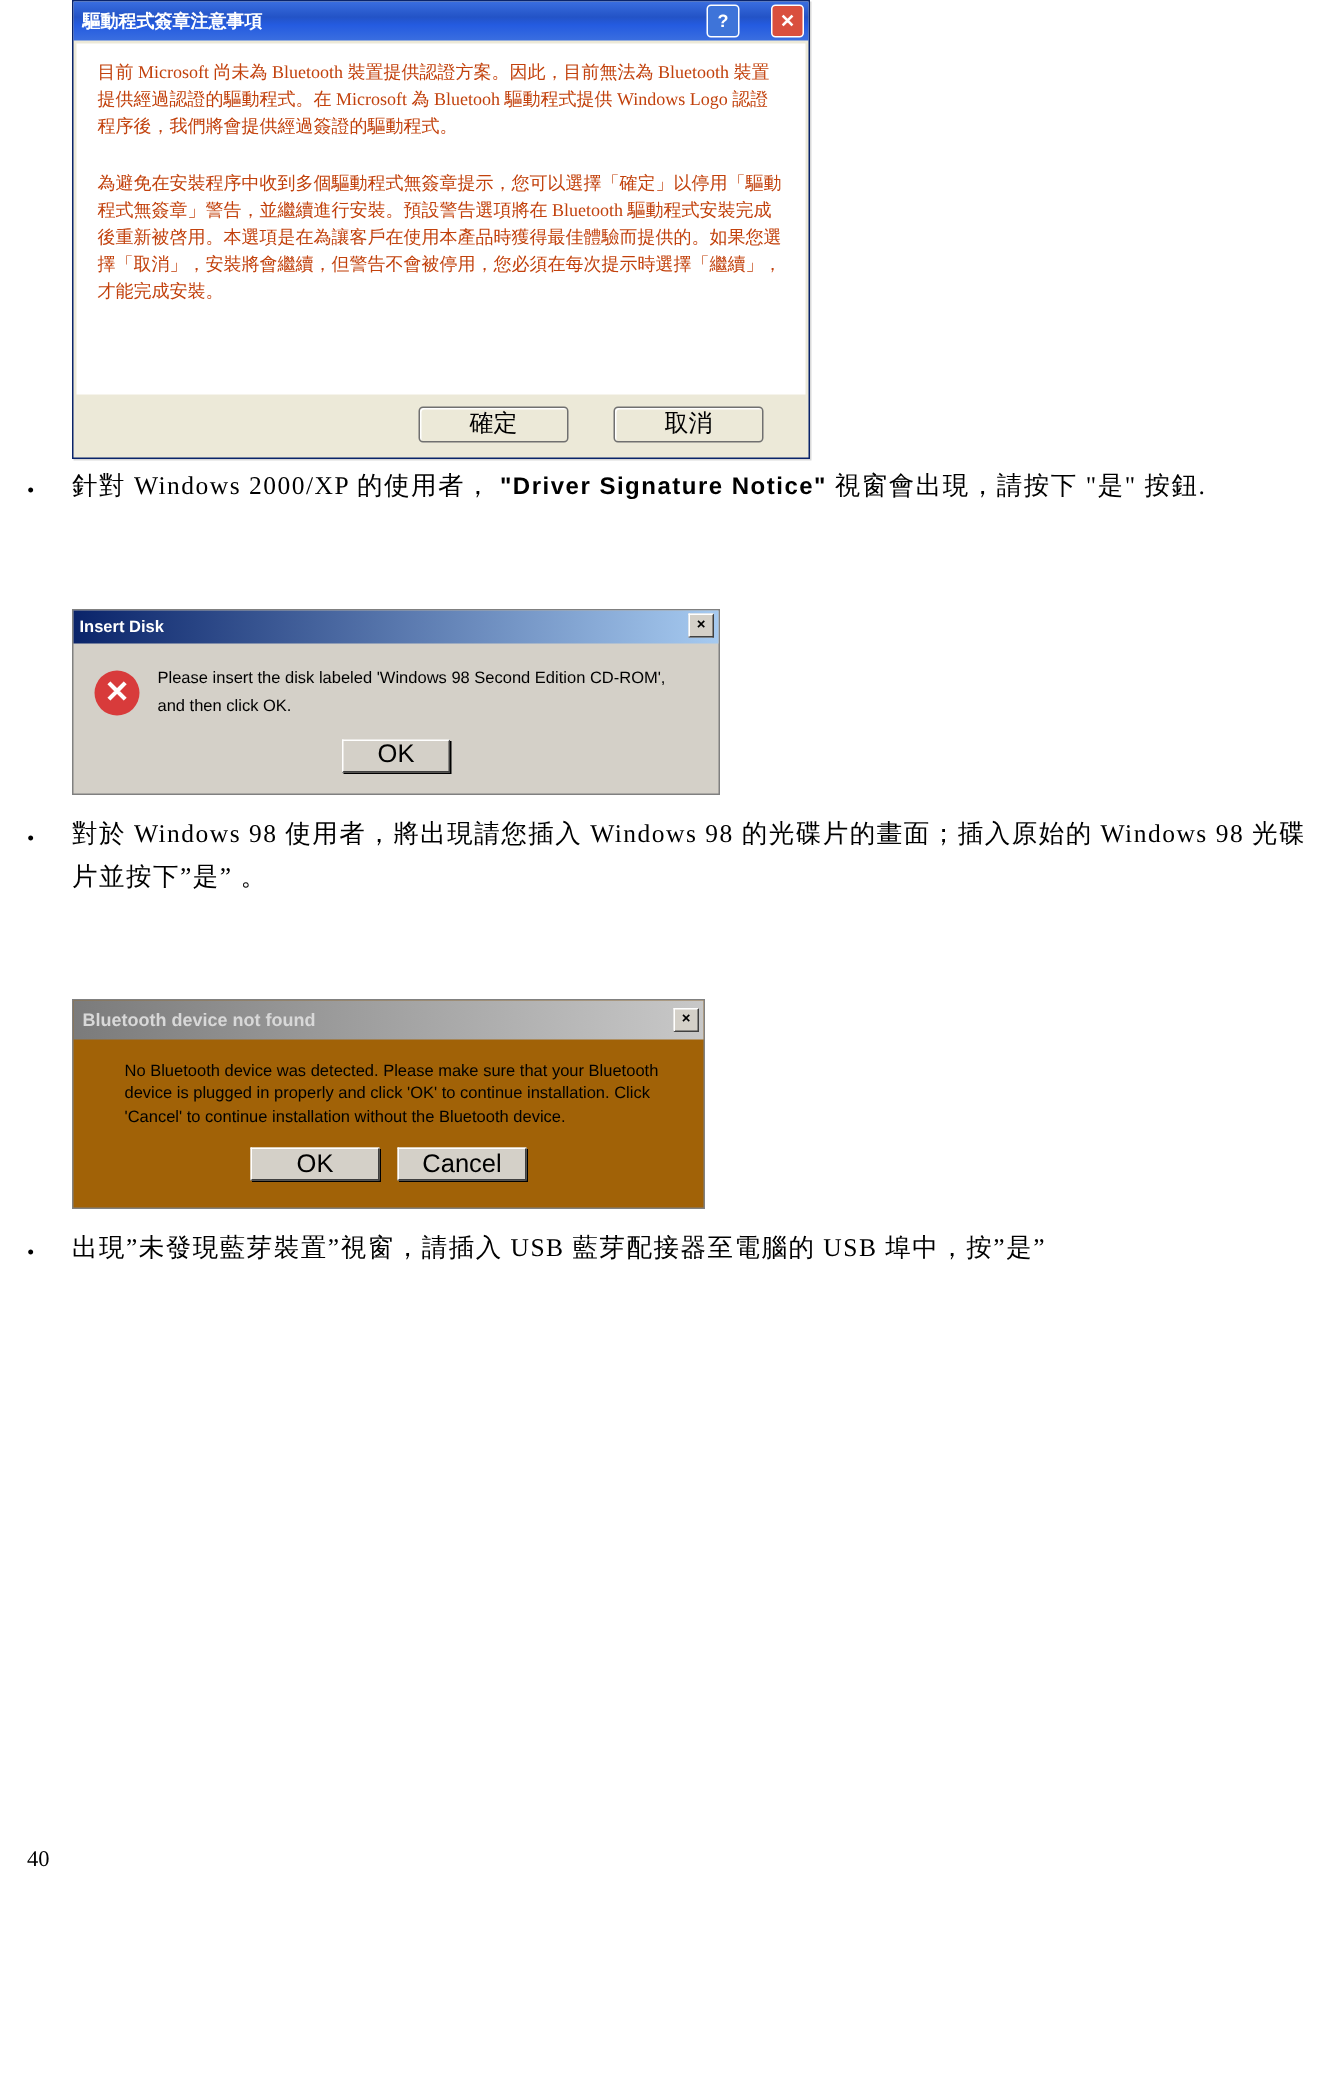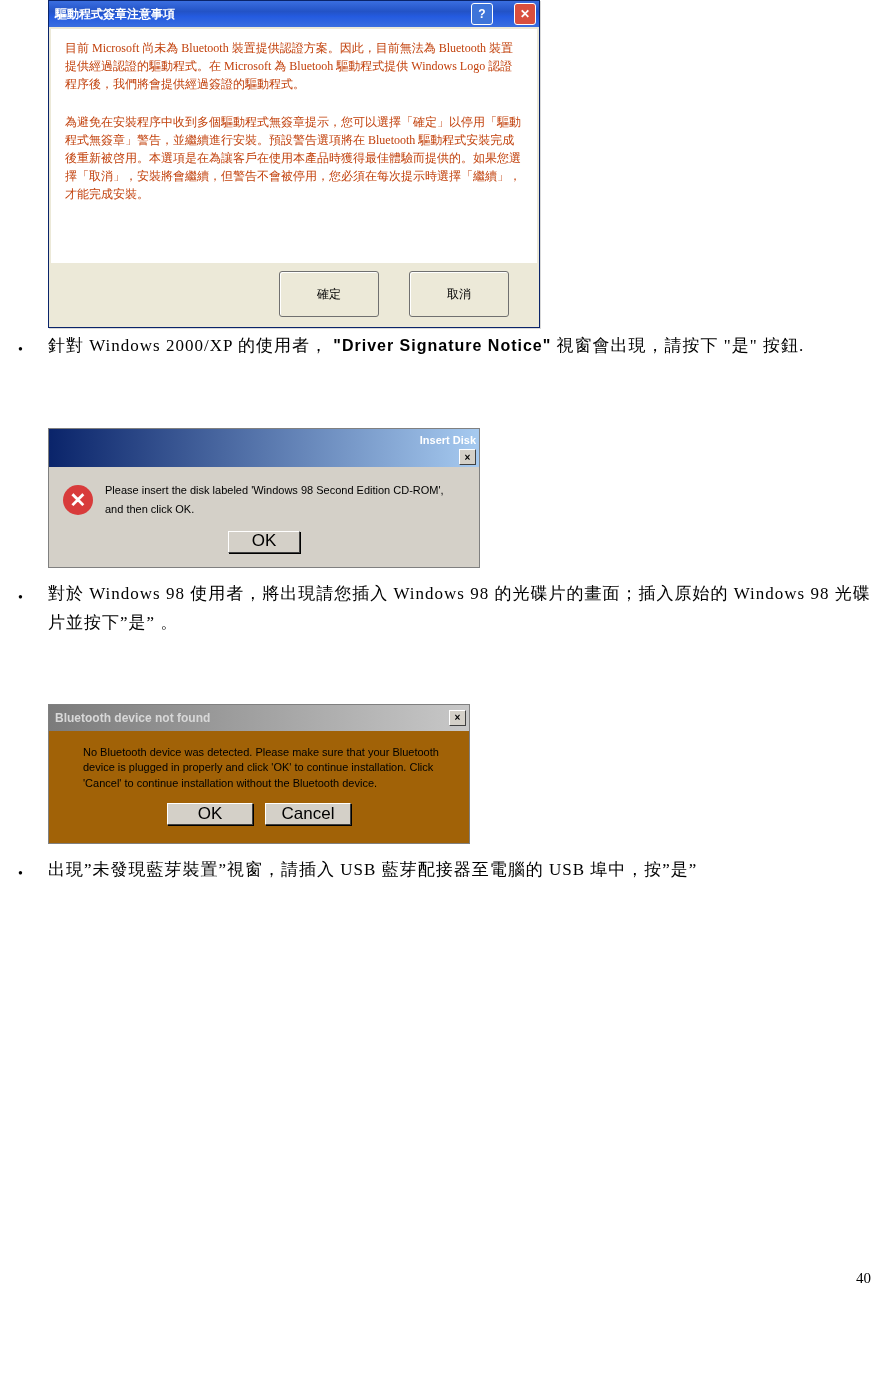--- a/index.html
+++ b/index.html
@@ -69,22 +69,22 @@
   }
   .xp-titlebar .tb-help {
     background: #3e74d9;
   }
   .xp-btn {
     display:inline-flex; align-items:center; justify-content:center;
     min-width: 70px; height: 22px;
     background: #ece9d8;
     border: 1px solid #707070;
     border-radius: 3px;
-    font-size: 12px;
-    padding: 11px 14px;
+    font-size: 16px;
+    padding: 0 14px;
     box-shadow: inset 1px 1px 0 #fff;
   }
 
   
   .dlg1 {
     width: 490px;
   }
   .dlg1 .body {
     background: #fff;
     margin: 2px;
@@ -102,27 +102,26 @@
   
   .dlg2 {
     width: 430px;
     border: 1px solid #808080;
     background: #d4d0c8;
     display:inline-block;
     margin-left: 30px;
     font-family: Tahoma, Arial, sans-serif;
   }
   .dlg2 .titlebar {
-    display:flex; align-items:flex-end;
+    display:flex; align-items:flex-start;
     background: linear-gradient(to right, #0a246a, #a6caf0);
     color:#fff;
     font-size: 11px;
     font-weight: bold;
     padding: 2px 3px 2px 4px;
-    flex-direction: column;
   }
   .dlg2 .titlebar .title-text{ flex:1; }
   .dlg2 .titlebar .close {
     width: 15px; height: 14px;
     background: #d4d0c8;
     border: 1px solid #fff;
     border-right-color:#404040; border-bottom-color:#404040;
     font-size:10px; font-weight:bold; color:#000;
     display:flex;align-items:center;justify-content:center;
   }
@@ -181,21 +180,21 @@
     padding: 14px 24px 8px 34px;
     font-size: 11px;
     line-height: 1.4;
   }
   .dlg3 .footer {
     display:flex;justify-content:center;gap:12px;padding:4px 0 18px 0;
   }
   .spacer-lg { height: 60px; }
 
   .page-number {
-    text-align:right;
+    text-align:left;
     font-family: "Times New Roman", serif;
     font-size: 15px;
     margin-top: 380px;
   }
 </style>
 </head>
 <body>
 
 <div class="page">
 

